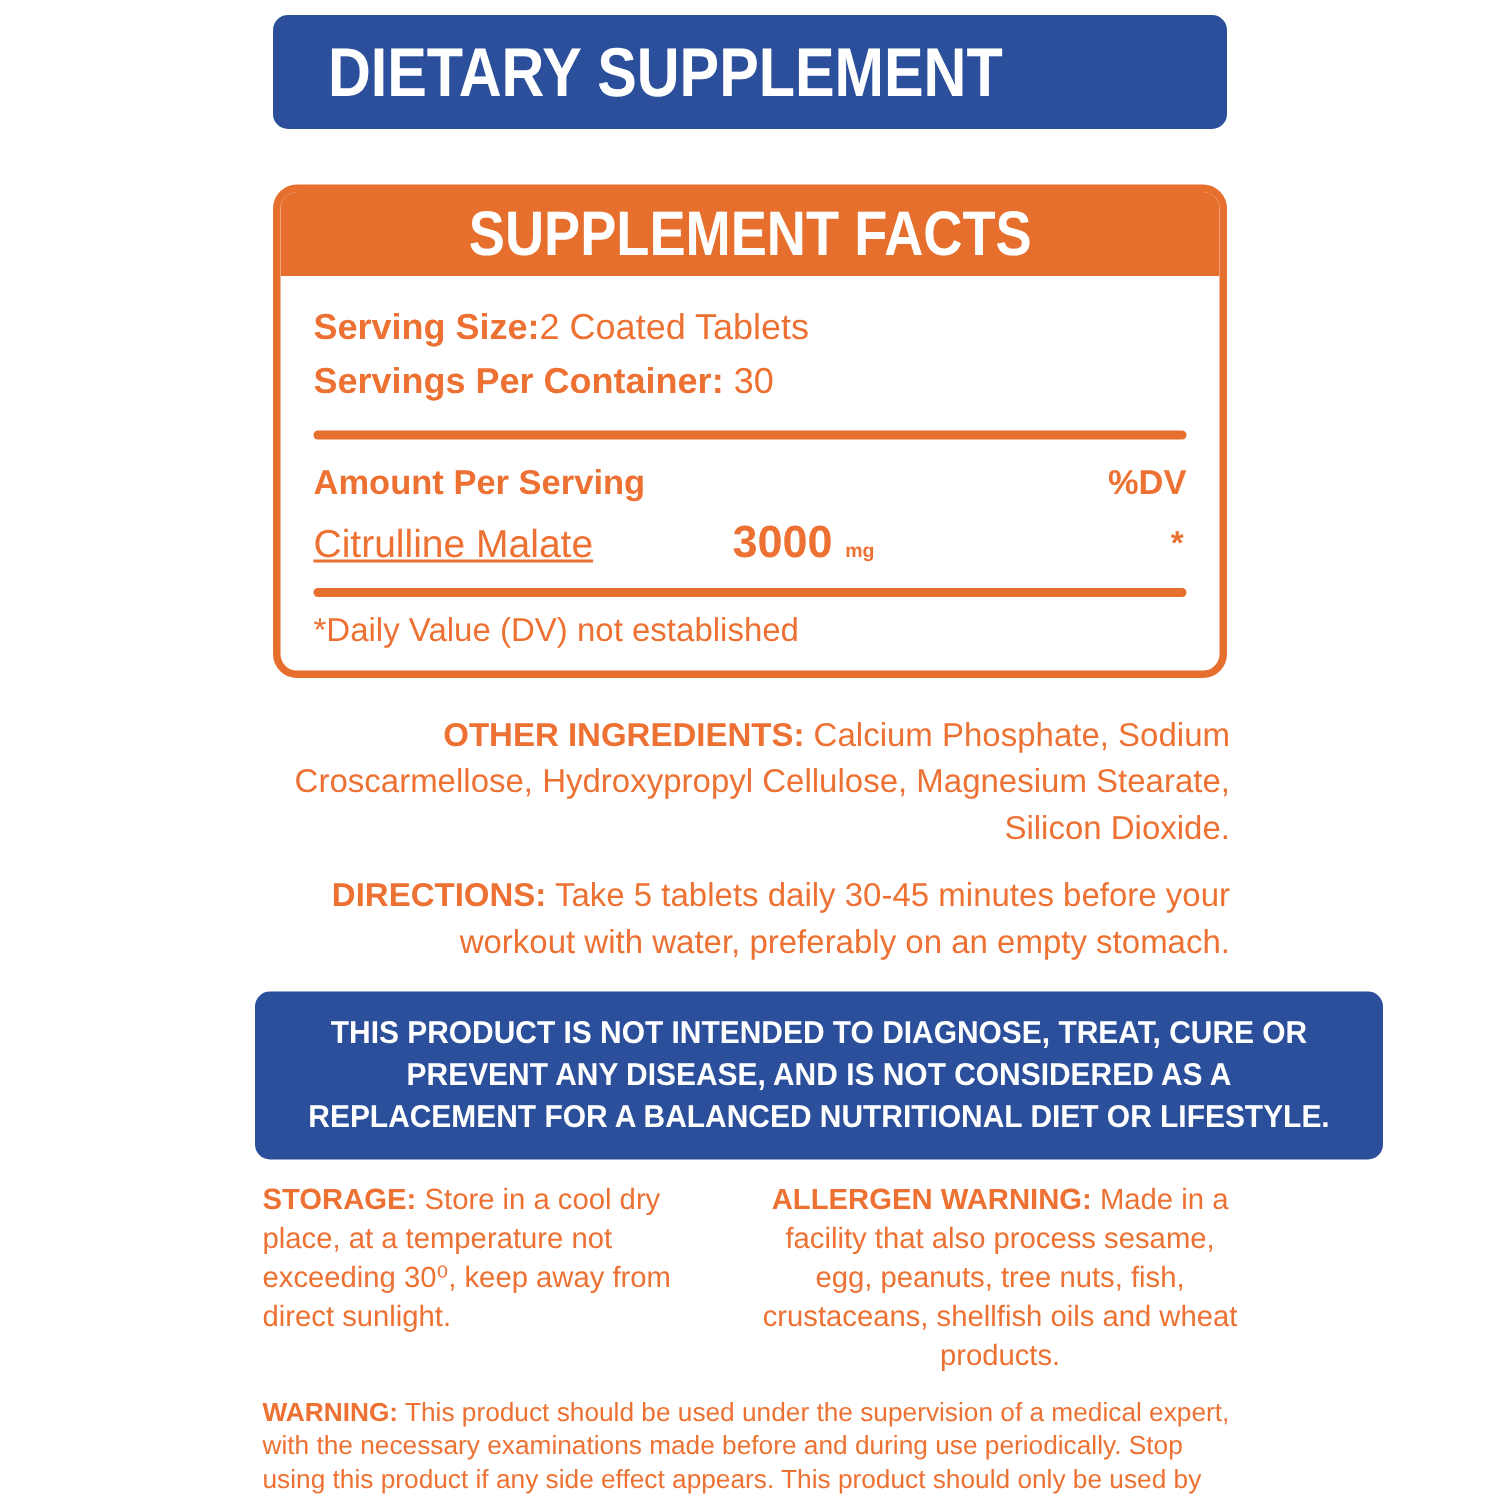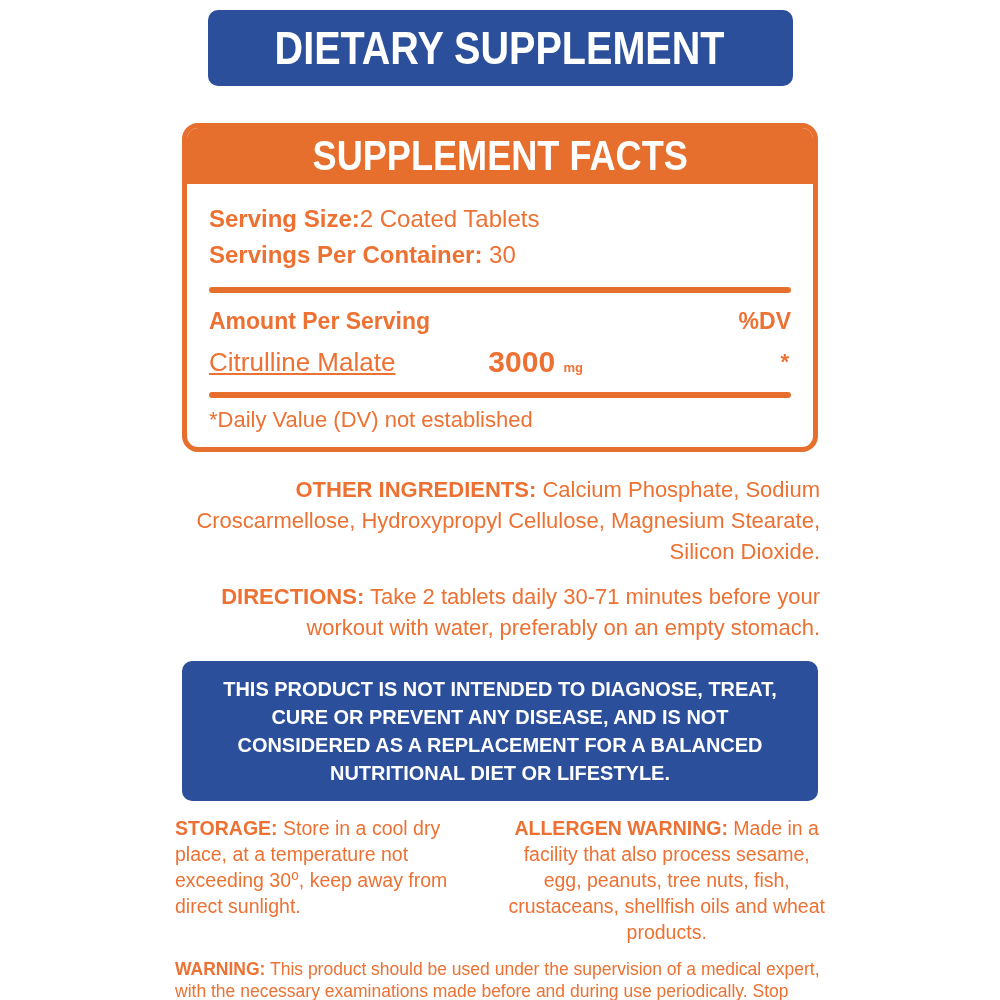--- a/index.html
+++ b/index.html
@@ -7,22 +7,22 @@
     width:1000px;height:1000px;background:#ffffff;
     font-family:"Liberation Sans","DejaVu Sans",sans-serif;
     color:#ed7132;
     -webkit-font-smoothing:antialiased;
     overflow:hidden;
   }
   .sheet{width:660px;margin:0 auto;padding-top:10px;position:relative;}
 
   
   .banner-top{
-    width:585px;height:76px;margin:0 auto;background:#2b4f9b;border-radius:10px;
-    display:flex;align-items:center;justify-content:center;
+    width:636px;height:76px;margin:0 auto;background:#2b4f9b;border-radius:10px;
+    display:flex;align-items:center;justify-content:flex-start;
   }
   .banner-top .txt{
     color:#ffffff;font-size:46px;font-weight:700;letter-spacing:0px;white-space:nowrap;
     display:inline-block;transform:scaleX(0.86);
   }
 
   
   .facts-box{
     width:636px;margin:37px auto 0;border:5px solid #e66f2e;border-radius:16px;
     box-sizing:border-box;overflow:hidden;background:#ffffff;
@@ -49,21 +49,21 @@
   .footnote{margin-top:9px;font-size:22px;line-height:26px;}
 
   
   .para{font-size:22px;line-height:31px;margin:0 10px 0 20px;text-align:right;}
   .para .lbl{font-weight:700;}
   .para.oi{margin-top:22px;}
   .para.dir{margin-top:14px;}
 
   
   .banner-disclaimer{
-    width:636px;margin:18px auto 0;background:#2b4f9b;border-radius:10px;
+    width:752px;margin:18px auto 0;background:#2b4f9b;border-radius:10px;
     padding:14px 10px;box-sizing:border-box;
     display:flex;align-items:center;justify-content:center;text-align:center;
   }
   .banner-disclaimer .txt{
     color:#ffffff;font-size:21px;font-weight:700;line-height:28px;
     display:inline-block;transform:scaleX(0.95);
   }
 
   
   .two-col{display:flex;margin:14px 0 0 5px;gap:28px;}
@@ -112,21 +112,21 @@
     </div>
   </div>
 
   <p class="para oi">
     <span class="lbl">OTHER INGREDIENTS:</span>
     <span>Calcium Phosphate, Sodium Croscarmellose, Hydroxypropyl Cellulose, Magnesium Stearate, Silicon Dioxide.</span>
   </p>
 
   <p class="para dir">
     <span class="lbl">DIRECTIONS:</span>
-    <span>Take 2 tablets daily 30-71 minutes before your workout with water, preferably on an empty stomach.</span>
+    <span>Take 5 tablets daily 30-45 minutes before your workout with water, preferably on an empty stomach.</span>
   </p>
 
   <div class="banner-disclaimer">
     <span class="txt">THIS PRODUCT IS NOT INTENDED TO DIAGNOSE, TREAT, CURE OR PREVENT ANY DISEASE, AND IS NOT CONSIDERED AS A REPLACEMENT FOR A BALANCED NUTRITIONAL DIET OR LIFESTYLE.</span>
   </div>
 
   <div class="two-col">
     <div class="col storage">
       <span class="lbl">STORAGE:</span>
       <span>Store in a cool dry place, at a temperature not exceeding 30⁰, keep away from direct sunlight.</span>

